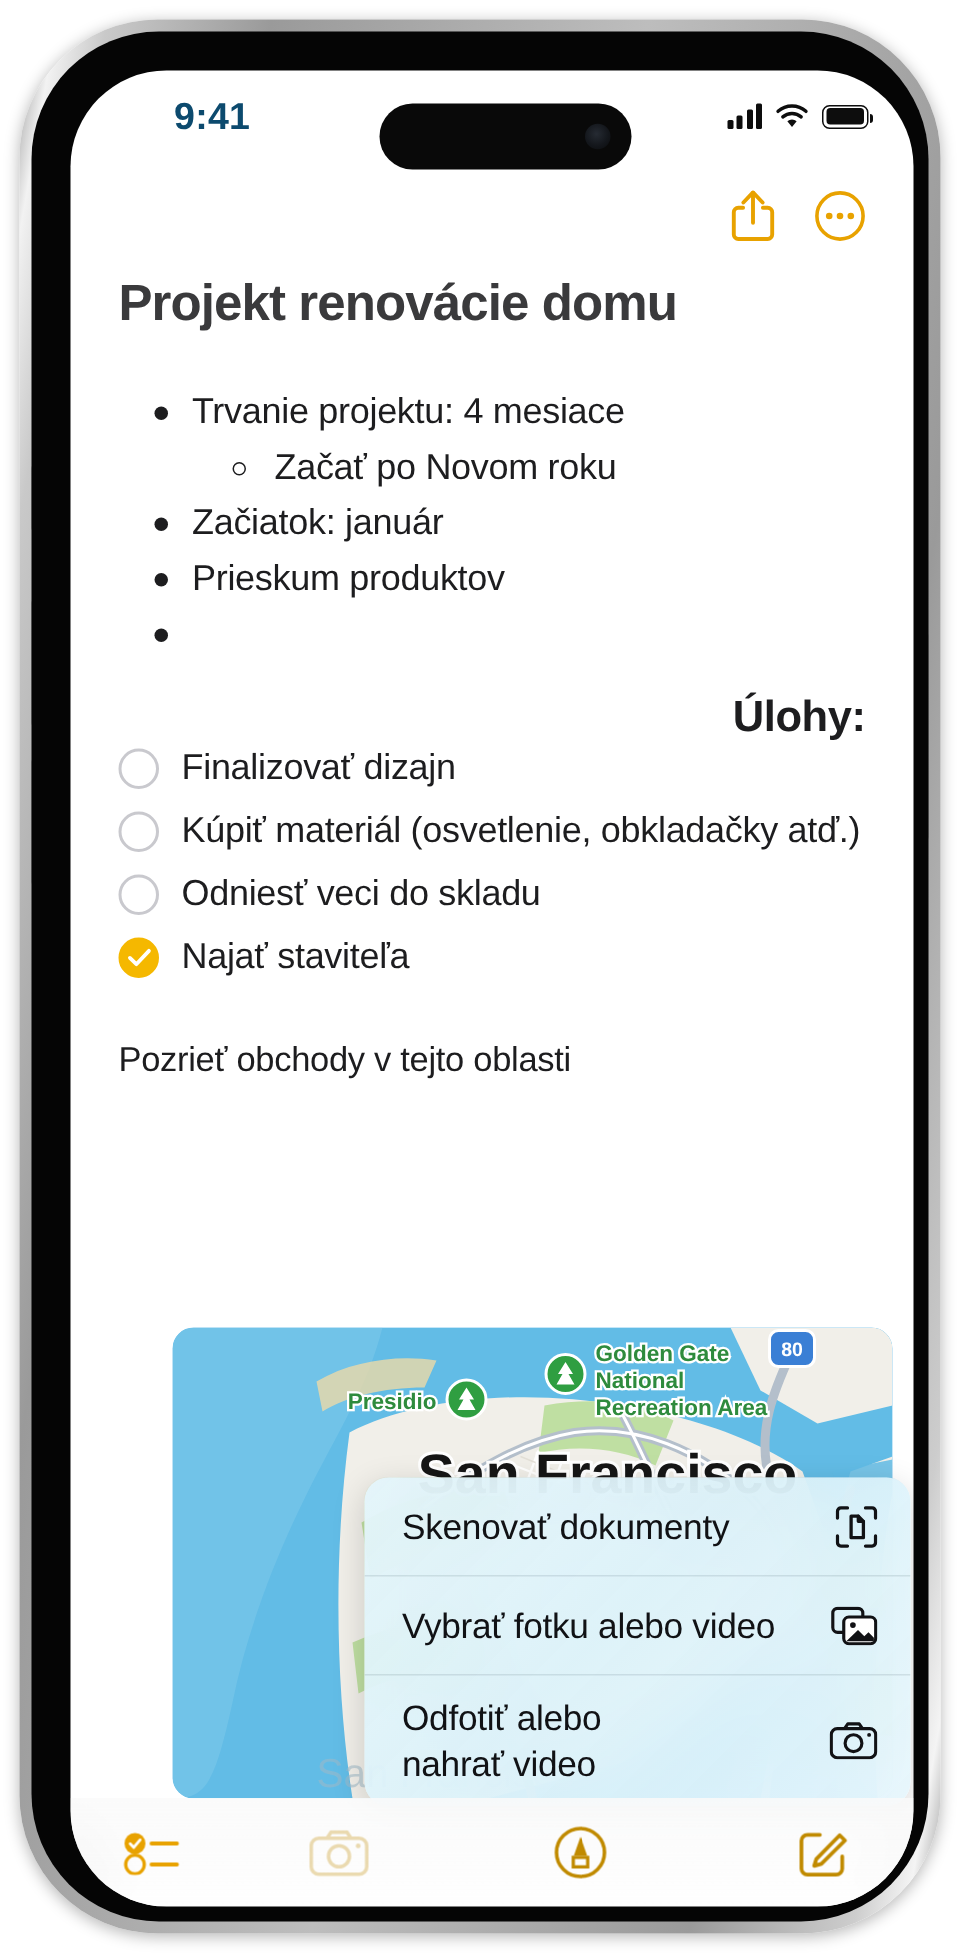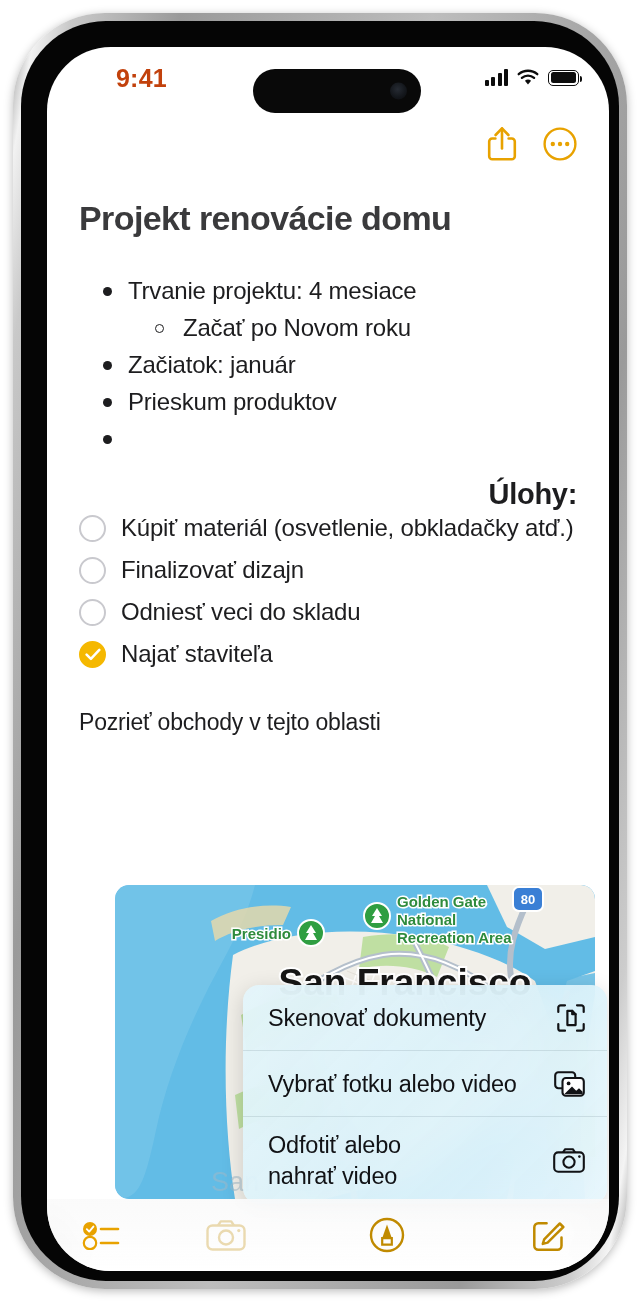--- a/index.html
+++ b/index.html
@@ -50,21 +50,21 @@
                   background: linear-gradient(90deg,#6f6f6f,#b4b4b4 30%,#e8e8e8 65%,#7f7f7f); }
 
   
   #status-bar {
     position: absolute; left: 0; top: 0;
     width: 562px; height: 66px;
   }
   #status-time {
     position: absolute; left: 69px; top: 17px;
     font-size: 25px; font-weight: bold; letter-spacing: .2px;
-    color: #c2410c;
+    color: #0c4a6e;
   }
   #dynamic-island {
     position: absolute; left: 206px; top: 22px;
     width: 168px; height: 44px;
     border-radius: 22px;
     background: #090909;
   }
   #island-camera {
     position: absolute; right: 14px; top: 50%;
     transform: translateY(-50%);
@@ -104,21 +104,21 @@
   #back-button .chev { width: 14px; height: 23px; }
   #back-label { font-size: 25px; color: #E8A200; letter-spacing: -.2px; }
   #nav-actions {
     margin-left: auto; margin-right: 32px;
     display: flex; align-items: center; gap: 26px;
   }
   .nav-icon { cursor: pointer; display: block; }
 
   
   #note-body {
-    position: absolute; left: 0; top: 128px;
+    position: absolute; left: 0; top: 112px;
     width: 562px;
     padding: 0 32px;
   }
   #note-title {
     font-size: 34px; font-weight: bold; color: #3a3a3c;
     letter-spacing: -.6px; margin-top: 24px;
   }
   #bullet-list { margin-top: 36px; }
   .bullet-row { display: flex; align-items: flex-start; margin-bottom: 3px; }
   .bullet-row .dot {
@@ -272,25 +272,25 @@
           <div class="bullet-row">
             <span class="dot"></span>
           </div>
         </div>
 
         <div id="tasks-heading">Úlohy:</div>
 
         <div id="task-list">
           <div class="check-row">
             <span class="check-circle"></span>
-            <span class="check-text">Kúpiť materiál (osvetlenie, obkladačky atď.)</span>
+            <span class="check-text">Finalizovať dizajn</span>
           </div>
           <div class="check-row">
             <span class="check-circle"></span>
-            <span class="check-text">Finalizovať dizajn</span>
+            <span class="check-text">Kúpiť materiál (osvetlenie, obkladačky atď.)</span>
           </div>
           <div class="check-row">
             <span class="check-circle"></span>
             <span class="check-text">Odniesť veci do skladu</span>
           </div>
           <div class="check-row">
             <span class="check-circle done">
               <svg width="16" height="13" viewBox="0 0 16 13">
                 <path d="M1.6 6.6 5.9 10.8 14.3 1.9" stroke="#ffffff" stroke-width="2.5" fill="none" stroke-linecap="round" stroke-linejoin="round"></path>
               </svg>

